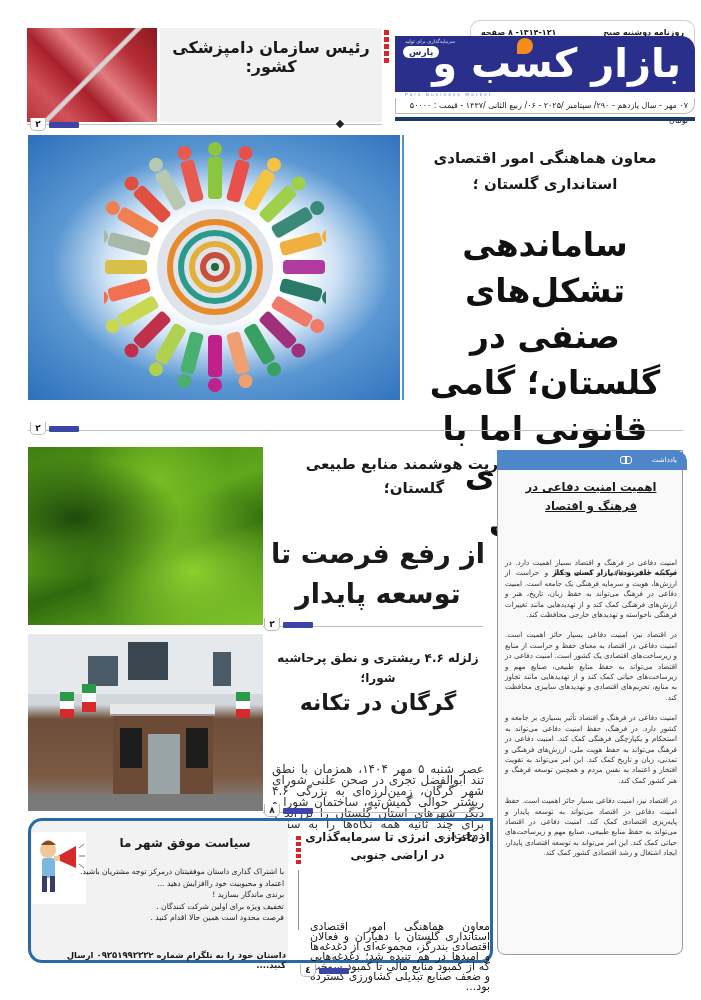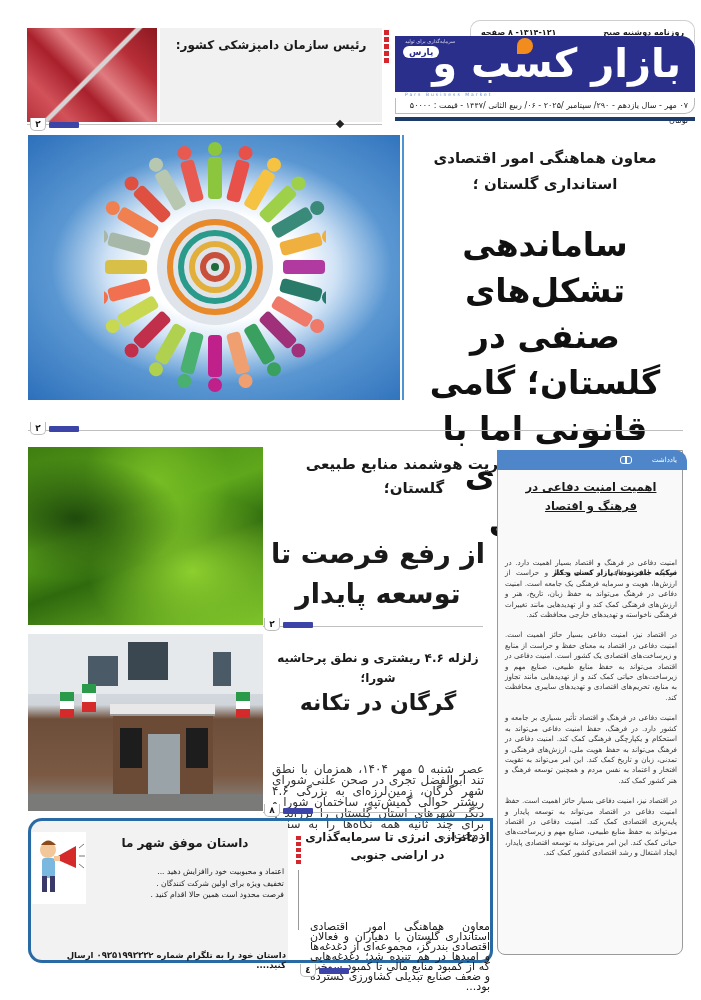--- a/index.html
+++ b/index.html
@@ -52,21 +52,21 @@
   .teaser-img {
     position: absolute; left: 27px; top: 28px; width: 130px; height: 94px;
     background:
       linear-gradient(135deg, transparent 48%, #d9d2d2 49%, #d9d2d2 51%, transparent 52%),
       linear-gradient(45deg, #b7323b 0%, #d2525a 20%, #a8202b 40%, #e07b80 55%, #b72e37 75%, #8c1820 100%);
   }
   .teaser-box {
     position: absolute; left: 160px; top: 28px; width: 222px; height: 94px; background: #f1f1f1;
     text-align: center; padding-top: 10px;
   }
-  .teaser-kicker { font-size: 12px; font-weight: bold; margin-bottom: 12px; }
+  .teaser-kicker { font-size: 16px; font-weight: bold; margin-bottom: 12px; }
   .teaser-title { font-size: 15px; font-weight: bold; line-height: 22px; }
   .hline { position: absolute; height: 1px; background: #bfbfbf; }
   .diamond { position: absolute; width: 6px; height: 6px; background: #222; transform: rotate(45deg); }
 
   
   .page-tag {
     position: absolute; display: flex; align-items: center; gap: 3px; direction: ltr;
   }
   .page-tag .num {
     width: 16px; height: 13px; border: 1px solid #bbb; border-top: none; border-radius: 0 0 5px 5px;
@@ -400,23 +400,25 @@
     <rect x="10" y="26" width="13" height="20" rx="3" fill="#7ab8e0"></rect>
     <rect x="10" y="44" width="5" height="16" fill="#3a3a6a"></rect>
     <rect x="18" y="44" width="5" height="16" fill="#3a3a6a"></rect>
     <polygon points="26,24 44,14 44,36 26,28" fill="#d42a2a"></polygon>
     <rect x="22" y="24" width="6" height="5" fill="#f2c79a"></rect>
     <line x1="47" y1="16" x2="52" y2="12" stroke="#777" stroke-width="1"></line>
     <line x1="47" y1="24" x2="53" y2="24" stroke="#777" stroke-width="1"></line>
     <line x1="47" y1="32" x2="52" y2="36" stroke="#777" stroke-width="1"></line>
   </svg>
 </div>
-<div class="ad-title">داستان موفق شهر ما</div>
+<div class="ad-title">سیاست موفق شهر ما</div>
 <div class="ad-body">
+  <div>با اشتراک گذاری داستان موفقیتتان درمرکز توجه مشتریان باشید.</div>
   <div>اعتماد و محبوبیت خود راافزایش دهید ...</div>
+  <div>برندی ماندگار بسازید !</div>
   <div>تخفیف ویژه برای اولین شرکت کنندگان .</div>
   <div>فرصت محدود است همین حالا اقدام کنید .</div>
 </div>
 <div class="ad-cta">داستان خود را به تلگرام شماره ۰۹۳۵۱۹۹۳۳۳۲ ارسال کنید....</div>
 
 <div class="energy-box"></div>
 <div class="energy-reds">
   <span></span>
     <span></span>
     <span></span>

